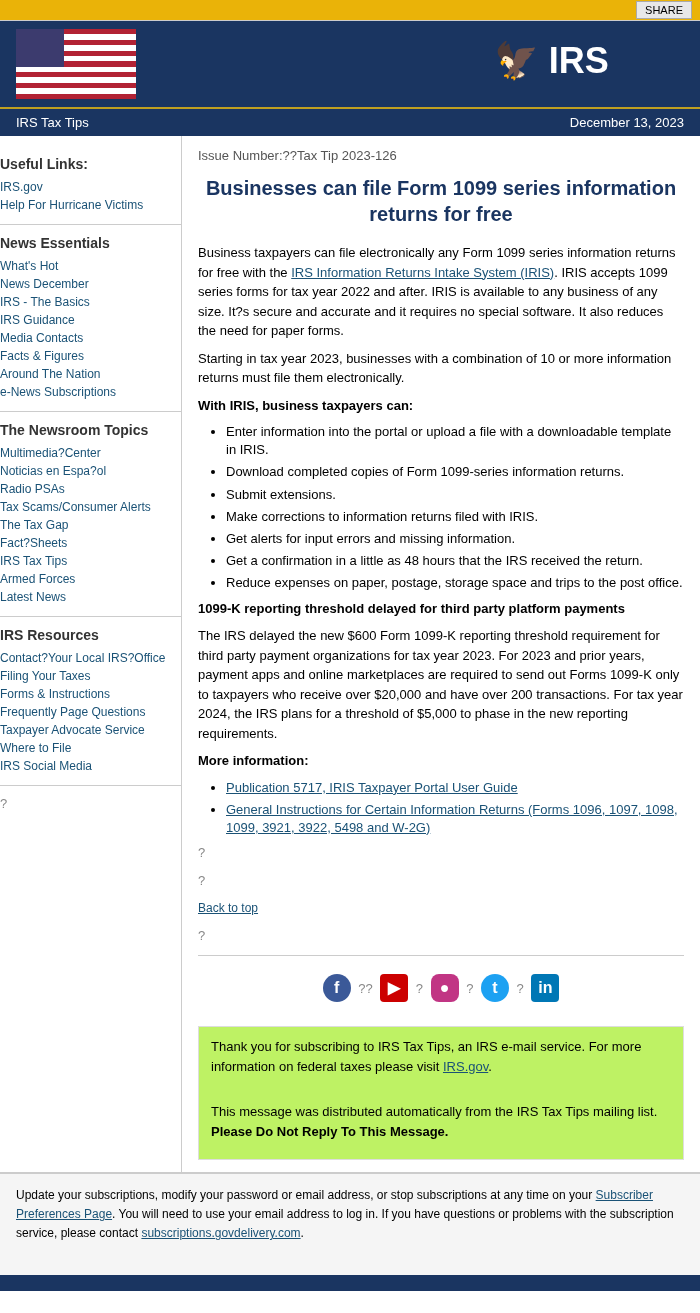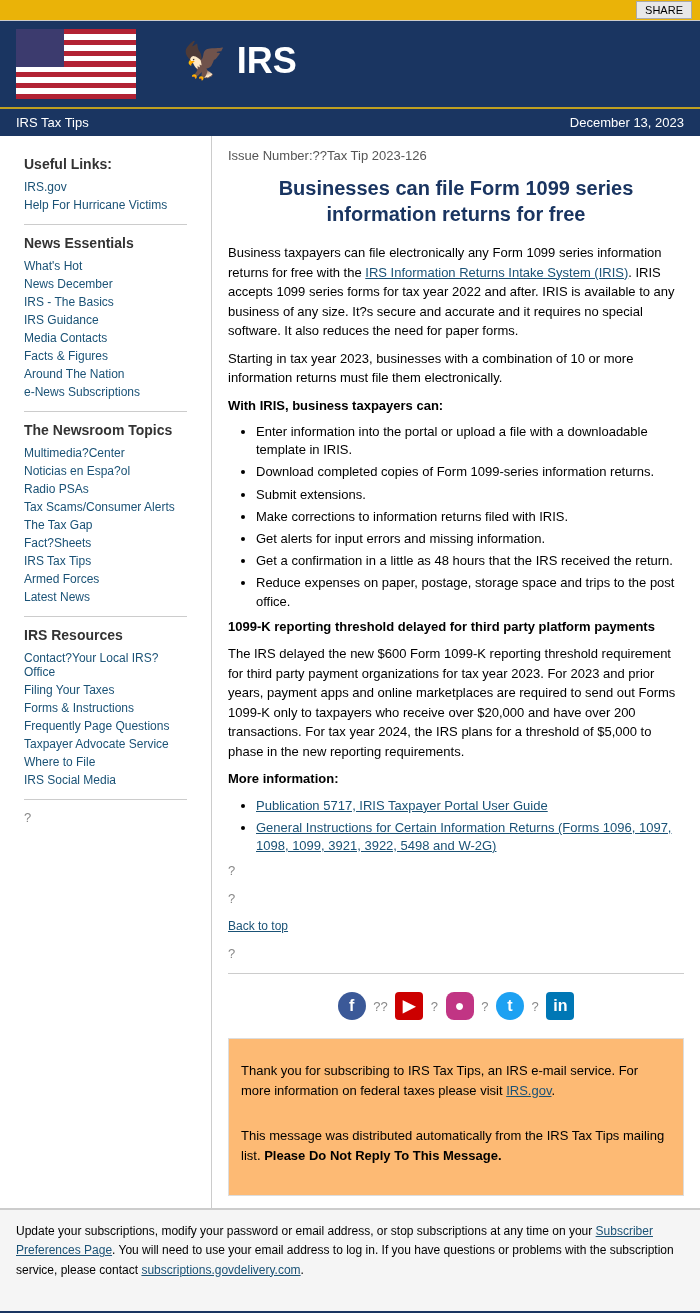--- a/index.html
+++ b/index.html
@@ -51,21 +51,21 @@
     }
     .header-flag::before {
       content: '';
       position: absolute;
       top: 0; left: 0;
       width: 48px; height: 38px;
       background: #3c3b6e;
     }
     .header-logo {
       flex: 1;
-      text-align: left;
+      text-align: right;
     }
 
     
     .title-bar {
       background: #1a3561;
       color: #fff;
       display: flex;
       justify-content: space-between;
       align-items: center;
       padding: 6px 16px;
@@ -73,23 +73,23 @@
       border-top: 2px solid #c0a020;
     }
 
     
     .main-layout {
       display: flex;
     }
 
     
     .sidebar {
-      width: 212px;
+      width: 182px;
       flex-shrink: 0;
-      padding: 10px 24px;
+      padding: 10px 0;
       border-right: 1px solid #ccc;
     }
     .sidebar-section-title {
       font-size: 14px;
       font-weight: bold;
       color: #333;
       margin-bottom: 6px;
       margin-top: 10px;
     }
     .sidebar a {
@@ -159,24 +159,24 @@
       color: #fff;
       font-weight: bold;
     }
     .fb { background: #3b5998; border-radius: 50%; }
     .yt { background: #cc0000; border-radius: 4px; }
     .ig { background: #c13584; border-radius: 8px; }
     .tw { background: #1da1f2; border-radius: 50%; }
     .li { background: #0077b5; border-radius: 4px; }
 
     .thank-you-box {
-      background: #fdba74;
+      background: #bef264;
       border: 1px solid #ddd;
-      padding: 22px 12px;
-      margin-top: 10px;
+      padding: 10px 12px;
+      margin-top: 16px;
       font-size: 12px;
       line-height: 1.5;
     }
     .thank-you-box a { color: #1a5276; }
 
     .question-mark { color: #888; font-size: 13px; }
 
     
     .subscribe-footer {
       background: #f5f5f5;

